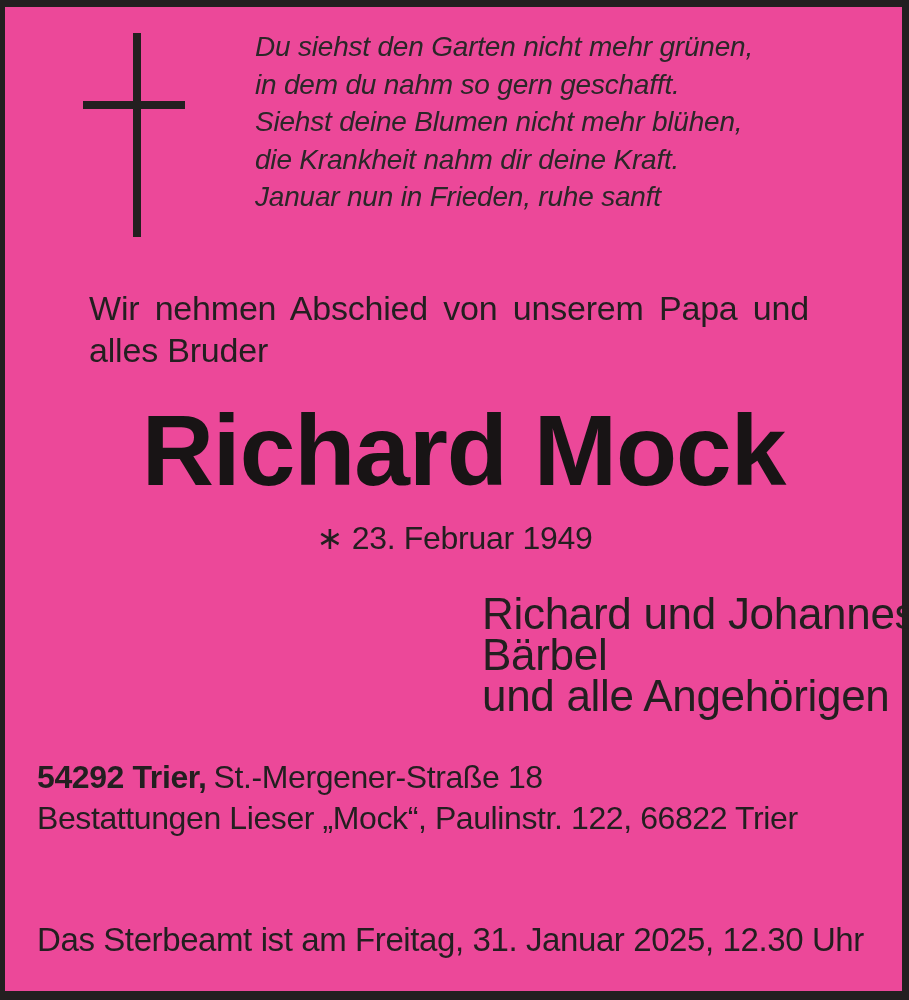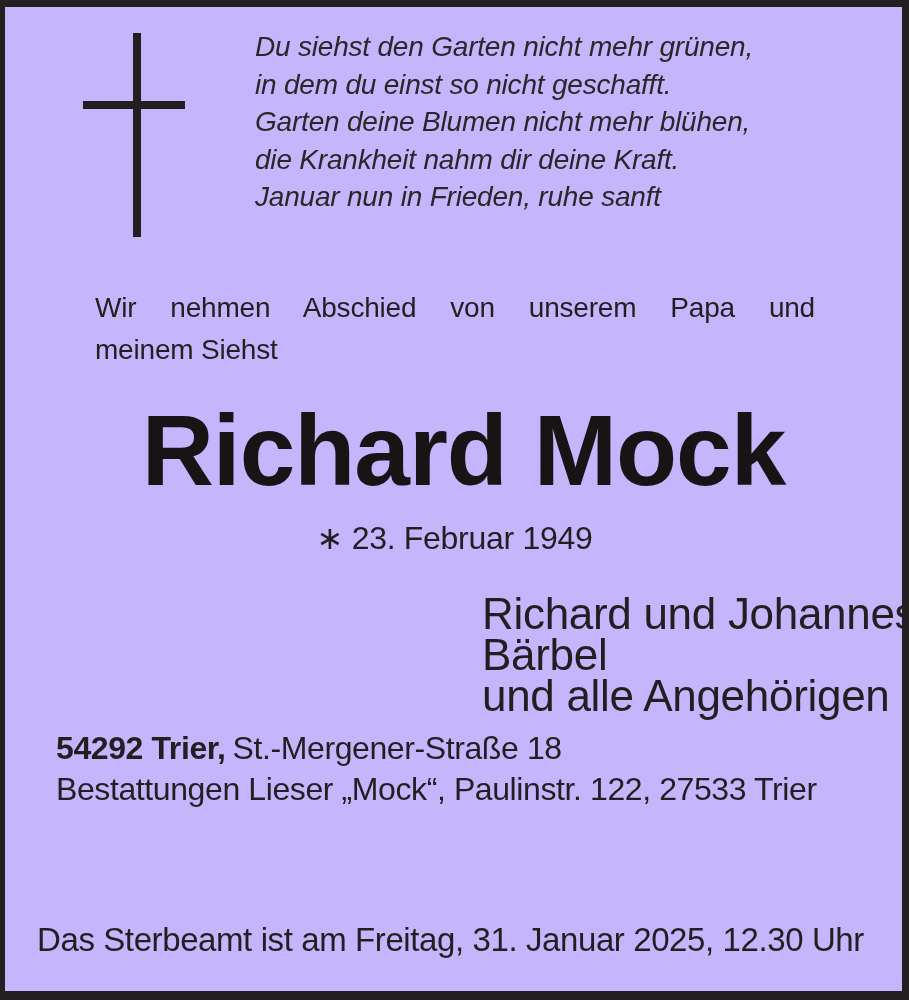--- a/index.html
+++ b/index.html
@@ -5,21 +5,21 @@
   html, body {
     margin: 0;
     padding: 0;
     background: #ffffff;
     font-family: "Liberation Sans", "DejaVu Sans", sans-serif;
   }
   .page {
     position: relative;
     width: 909px;
     height: 1000px;
-    background: #c4b5fd;
+    background: #ec4899;
     overflow: hidden;
     color: #231f20;
   }
   .frame {
     position: absolute;
     inset: 0;
     border-style: solid;
     border-color: #231f20;
     border-width: 7px 7px 9px 5px;
     box-sizing: border-box;
@@ -44,23 +44,23 @@
     left: 255px; top: 28px;
     font-size: 28px;
     line-height: 37.5px;
     font-style: italic;
     color: #2b2728;
     letter-spacing: -0.2px;
     white-space: nowrap;
   }
   .farewell {
     position: absolute;
-    left: 95px; top: 287px;
+    left: 89px; top: 287px;
     width: 720px;
-    font-size: 28px;
+    font-size: 34px;
     line-height: 42px;
     letter-spacing: -0.2px;
   }
   .justify-line {
     text-align: justify;
     text-align-last: justify;
   }
   .name {
     position: absolute;
     left: 0; right: 0;
@@ -89,26 +89,25 @@
   .mourners {
     position: absolute;
     left: 482px; top: 593px;
     font-size: 44px;
     line-height: 41px;
     letter-spacing: -0.3px;
     white-space: nowrap;
   }
   .address {
     position: absolute;
-    left: 37px; top: 728px;
+    left: 37px; top: 757px;
     font-size: 32px;
     line-height: 41px;
     letter-spacing: -0.4px;
     white-space: nowrap;
-    margin-left: 19px;
   }
   .address .bold { font-weight: 700; margin-right: 7px; }
   .service {
     position: absolute;
     left: 37px; top: 891px;
     font-size: 33px;
     line-height: 41px;
     letter-spacing: -0.4px;
     white-space: nowrap;
     margin-top: 28px;
@@ -120,46 +119,46 @@
 <div class="page">
   <div class="frame"></div>
 
   <div class="cross">
     <div class="vbar"></div>
     <div class="hbar"></div>
   </div>
 
   <div class="poem">
     <div>Du siehst den Garten nicht mehr grünen,</div>
-    <div>in dem du einst so nicht geschafft.</div>
-    <div>Garten deine Blumen nicht mehr blühen,</div>
+    <div>in dem du nahm so gern geschafft.</div>
+    <div>Siehst deine Blumen nicht mehr blühen,</div>
     <div>die Krankheit nahm dir deine Kraft.</div>
     <div>Januar nun in Frieden, ruhe sanft</div>
   </div>
 
   <div class="farewell">
     <div class="justify-line">Wir nehmen Abschied von unserem Papa und</div>
-    <div>meinem Siehst</div>
+    <div>alles Bruder</div>
   </div>
 
   <div class="name">Richard Mock</div>
 
   <div class="dates">
     <span>∗ 23. Februar 1949</span>
   </div>
 
   <div class="mourners">
     <div>Richard und Johannes</div>
     <div>Bärbel</div>
     <div>und alle Angehörigen</div>
   </div>
 
   <div class="address">
     <div>
       <span class="bold">54292 Trier,</span><span>St.-Mergener-Straße 18</span>
     </div>
-    <div>Bestattungen Lieser „Mock“, Paulinstr. 122, 27533 Trier</div>
+    <div>Bestattungen Lieser „Mock“, Paulinstr. 122, 66822 Trier</div>
   </div>
 
   <div class="service">
     <div>Das Sterbeamt ist am Freitag, 31. Januar 2025, 12.30 Uhr</div>
   </div>
 </div>
 
 </body></html>

